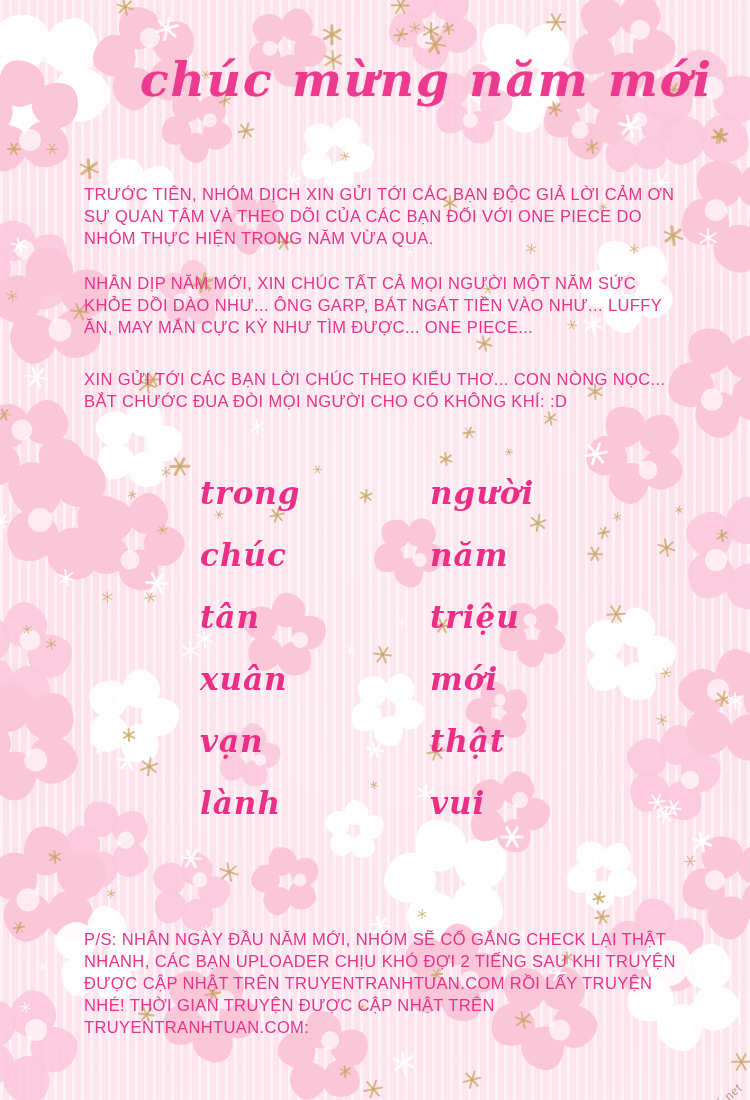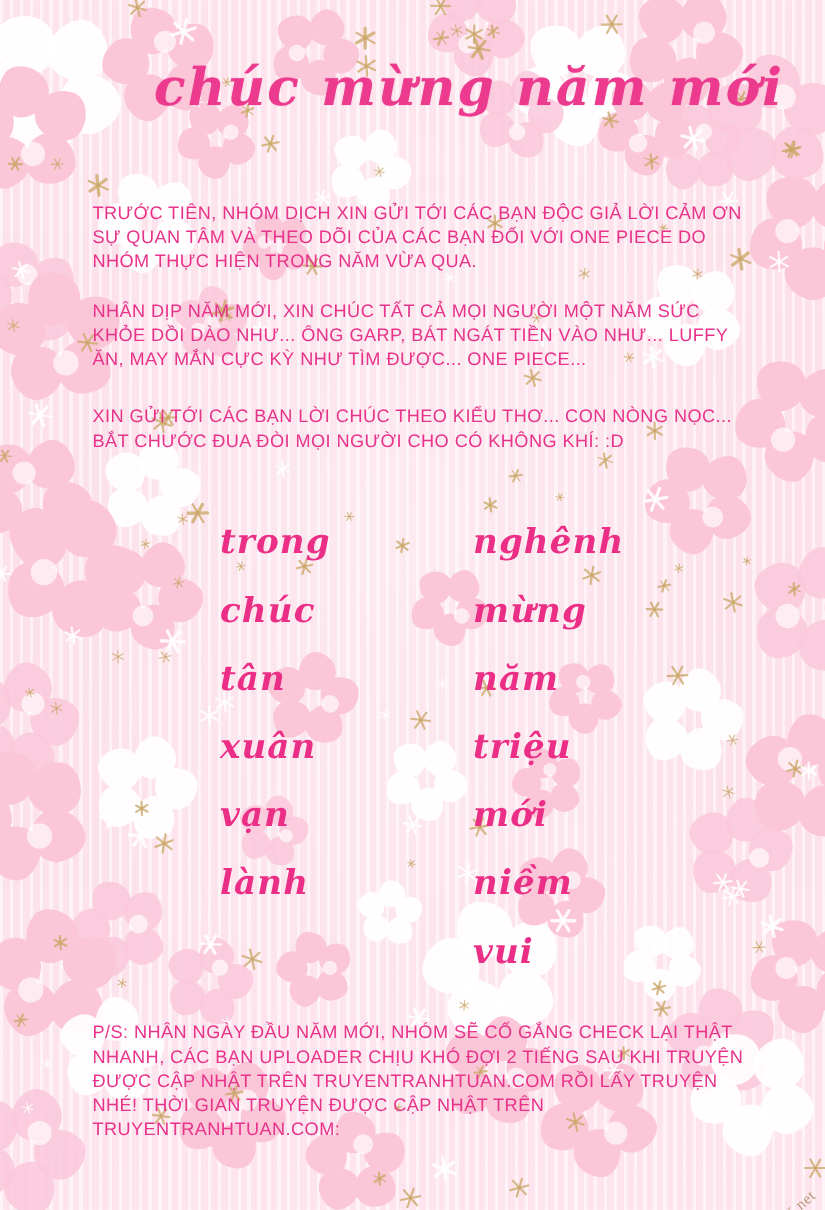--- a/index.html
+++ b/index.html
@@ -1287,26 +1287,25 @@
   <div class="poem">
     <div class="col left">
       <div class="w">trong</div>
       <div class="w">chúc</div>
       <div class="w">tân</div>
       <div class="w">xuân</div>
       <div class="w">vạn</div>
       <div class="w">lành</div>
     </div>
     <div class="col right">
-      <div class="w">nghênh</div>
-      <div class="w">mừng</div>
+      <div class="w">người</div>
       <div class="w">năm</div>
       <div class="w">triệu</div>
       <div class="w">mới</div>
-      <div class="w">niềm</div>
+      <div class="w">thật</div>
       <div class="w">vui</div>
     </div>
   </div>
 
   <div class="footer">
     <span>P/s: Nhân ngày đầu năm mới, nhóm sẽ cố gắng check lại thật nhanh, các bạn uploader chịu khó đợi 2 tiếng sau khi truyện được cập nhật trên truyentranhtuan.com rồi lấy truyện nhé! Thời gian truyện được cập nhật trên truyentranhtuan.com:</span>
   </div>
 
   <div class="watermark">MangaK.net</div>
 </div>

